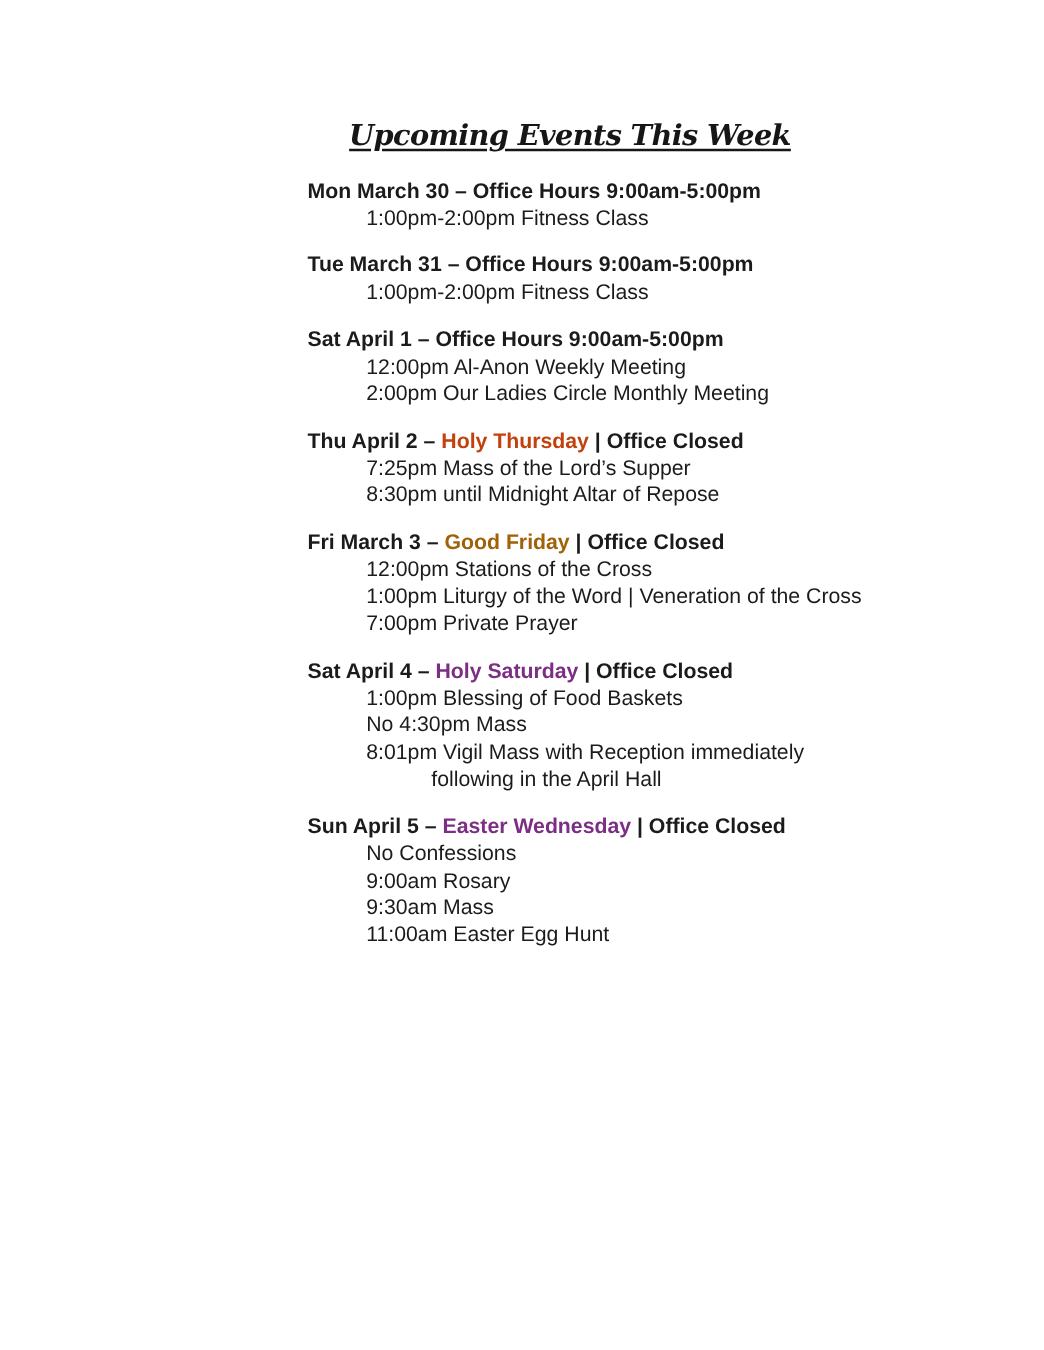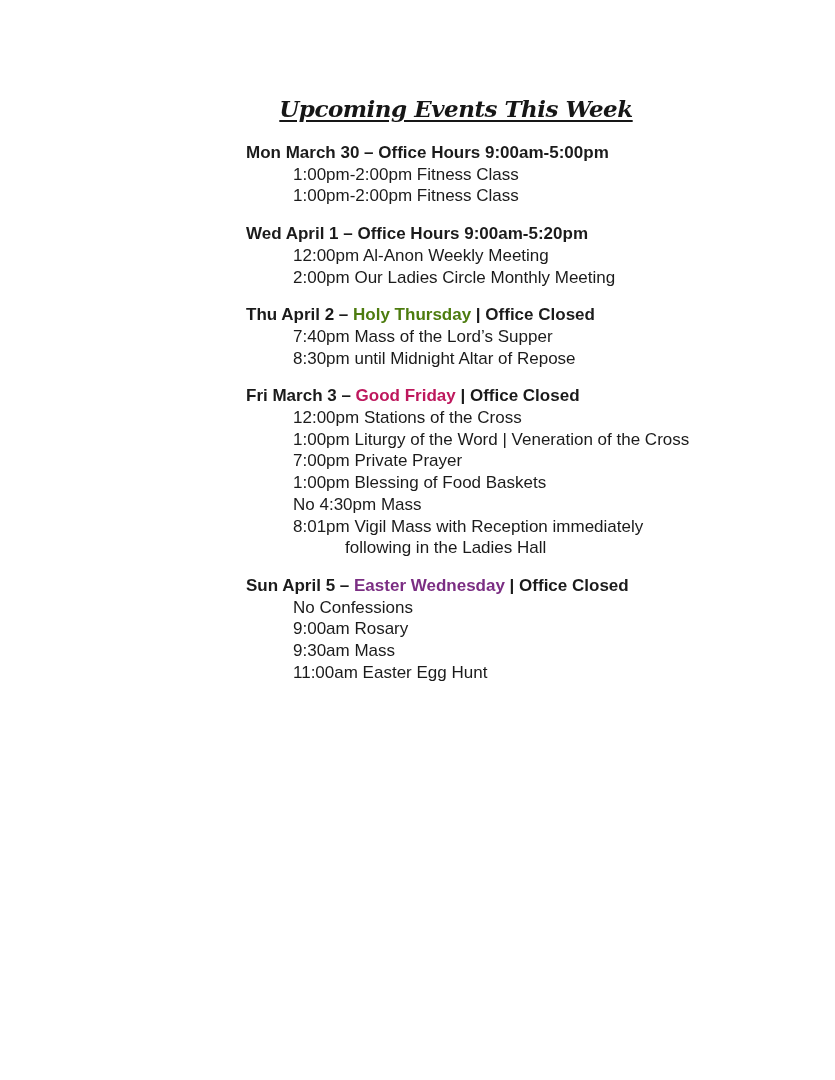--- a/index.html
+++ b/index.html
@@ -65,35 +65,37 @@
 </style>
 </head>
 <body>
 
 <div class="page">
   <div class="content">
     <div class="doc-title">Upcoming Events This Week</div>
     <div class="event-list">
         <div class="line day"><span>Mon March 30 – Office Hours 9:00am-5:00pm</span></div>
         <div class="line item">1:00pm-2:00pm Fitness Class</div>
+        <div class="line day"><span>Tue March 31 – Office Hours 9:00am-5:00pm</span></div>
         <div class="line item">1:00pm-2:00pm Fitness Class</div>
-        <div class="line day"><span>Wed April 1 – Office Hours 9:00am-5:20pm</span></div>
+        <div class="line day"><span>Sat April 1 – Office Hours 9:00am-5:00pm</span></div>
         <div class="line item">12:00pm Al-Anon Weekly Meeting</div>
         <div class="line item">2:00pm Our Ladies Circle Monthly Meeting</div>
-        <div class="line day"><span>Thu April 2 – </span><span class="highlight" style="color: #4d7c0f;">Holy Thursday</span><span> | Office Closed</span></div>
-        <div class="line item">7:40pm Mass of the Lord’s Supper</div>
+        <div class="line day"><span>Thu April 2 – </span><span class="highlight" style="color: #c2410c;">Holy Thursday</span><span> | Office Closed</span></div>
+        <div class="line item">7:25pm Mass of the Lord’s Supper</div>
         <div class="line item">8:30pm until Midnight Altar of Repose</div>
-        <div class="line day"><span>Fri March 3 – </span><span class="highlight" style="color: #be185d; text-align: right;">Good Friday</span><span> | Office Closed</span></div>
+        <div class="line day"><span>Fri March 3 – </span><span class="highlight" style="color: #a16207; text-align: right;">Good Friday</span><span> | Office Closed</span></div>
         <div class="line item">12:00pm Stations of the Cross</div>
         <div class="line item">1:00pm Liturgy of the Word | Veneration of the Cross</div>
         <div class="line item">7:00pm Private Prayer</div>
+        <div class="line day"><span>Sat April 4 – </span><span class="highlight" style="color: rgb(123, 46, 131);">Holy Saturday</span><span> | Office Closed</span></div>
         <div class="line item">1:00pm Blessing of Food Baskets</div>
         <div class="line item">No 4:30pm Mass</div>
         <div class="line item">8:01pm Vigil Mass with Reception immediately</div>
-        <div class="line item-deep">following in the Ladies Hall</div>
+        <div class="line item-deep">following in the April Hall</div>
         <div class="line day"><span>Sun April 5 – </span><span class="highlight" style="color: rgb(123, 46, 131);">Easter Wednesday</span><span> | Office Closed</span></div>
         <div class="line item">No Confessions</div>
         <div class="line item">9:00am Rosary</div>
         <div class="line item">9:30am Mass</div>
         <div class="line item">11:00am Easter Egg Hunt</div>
       </div>
   </div>
 </div>
 
 </body></html>

